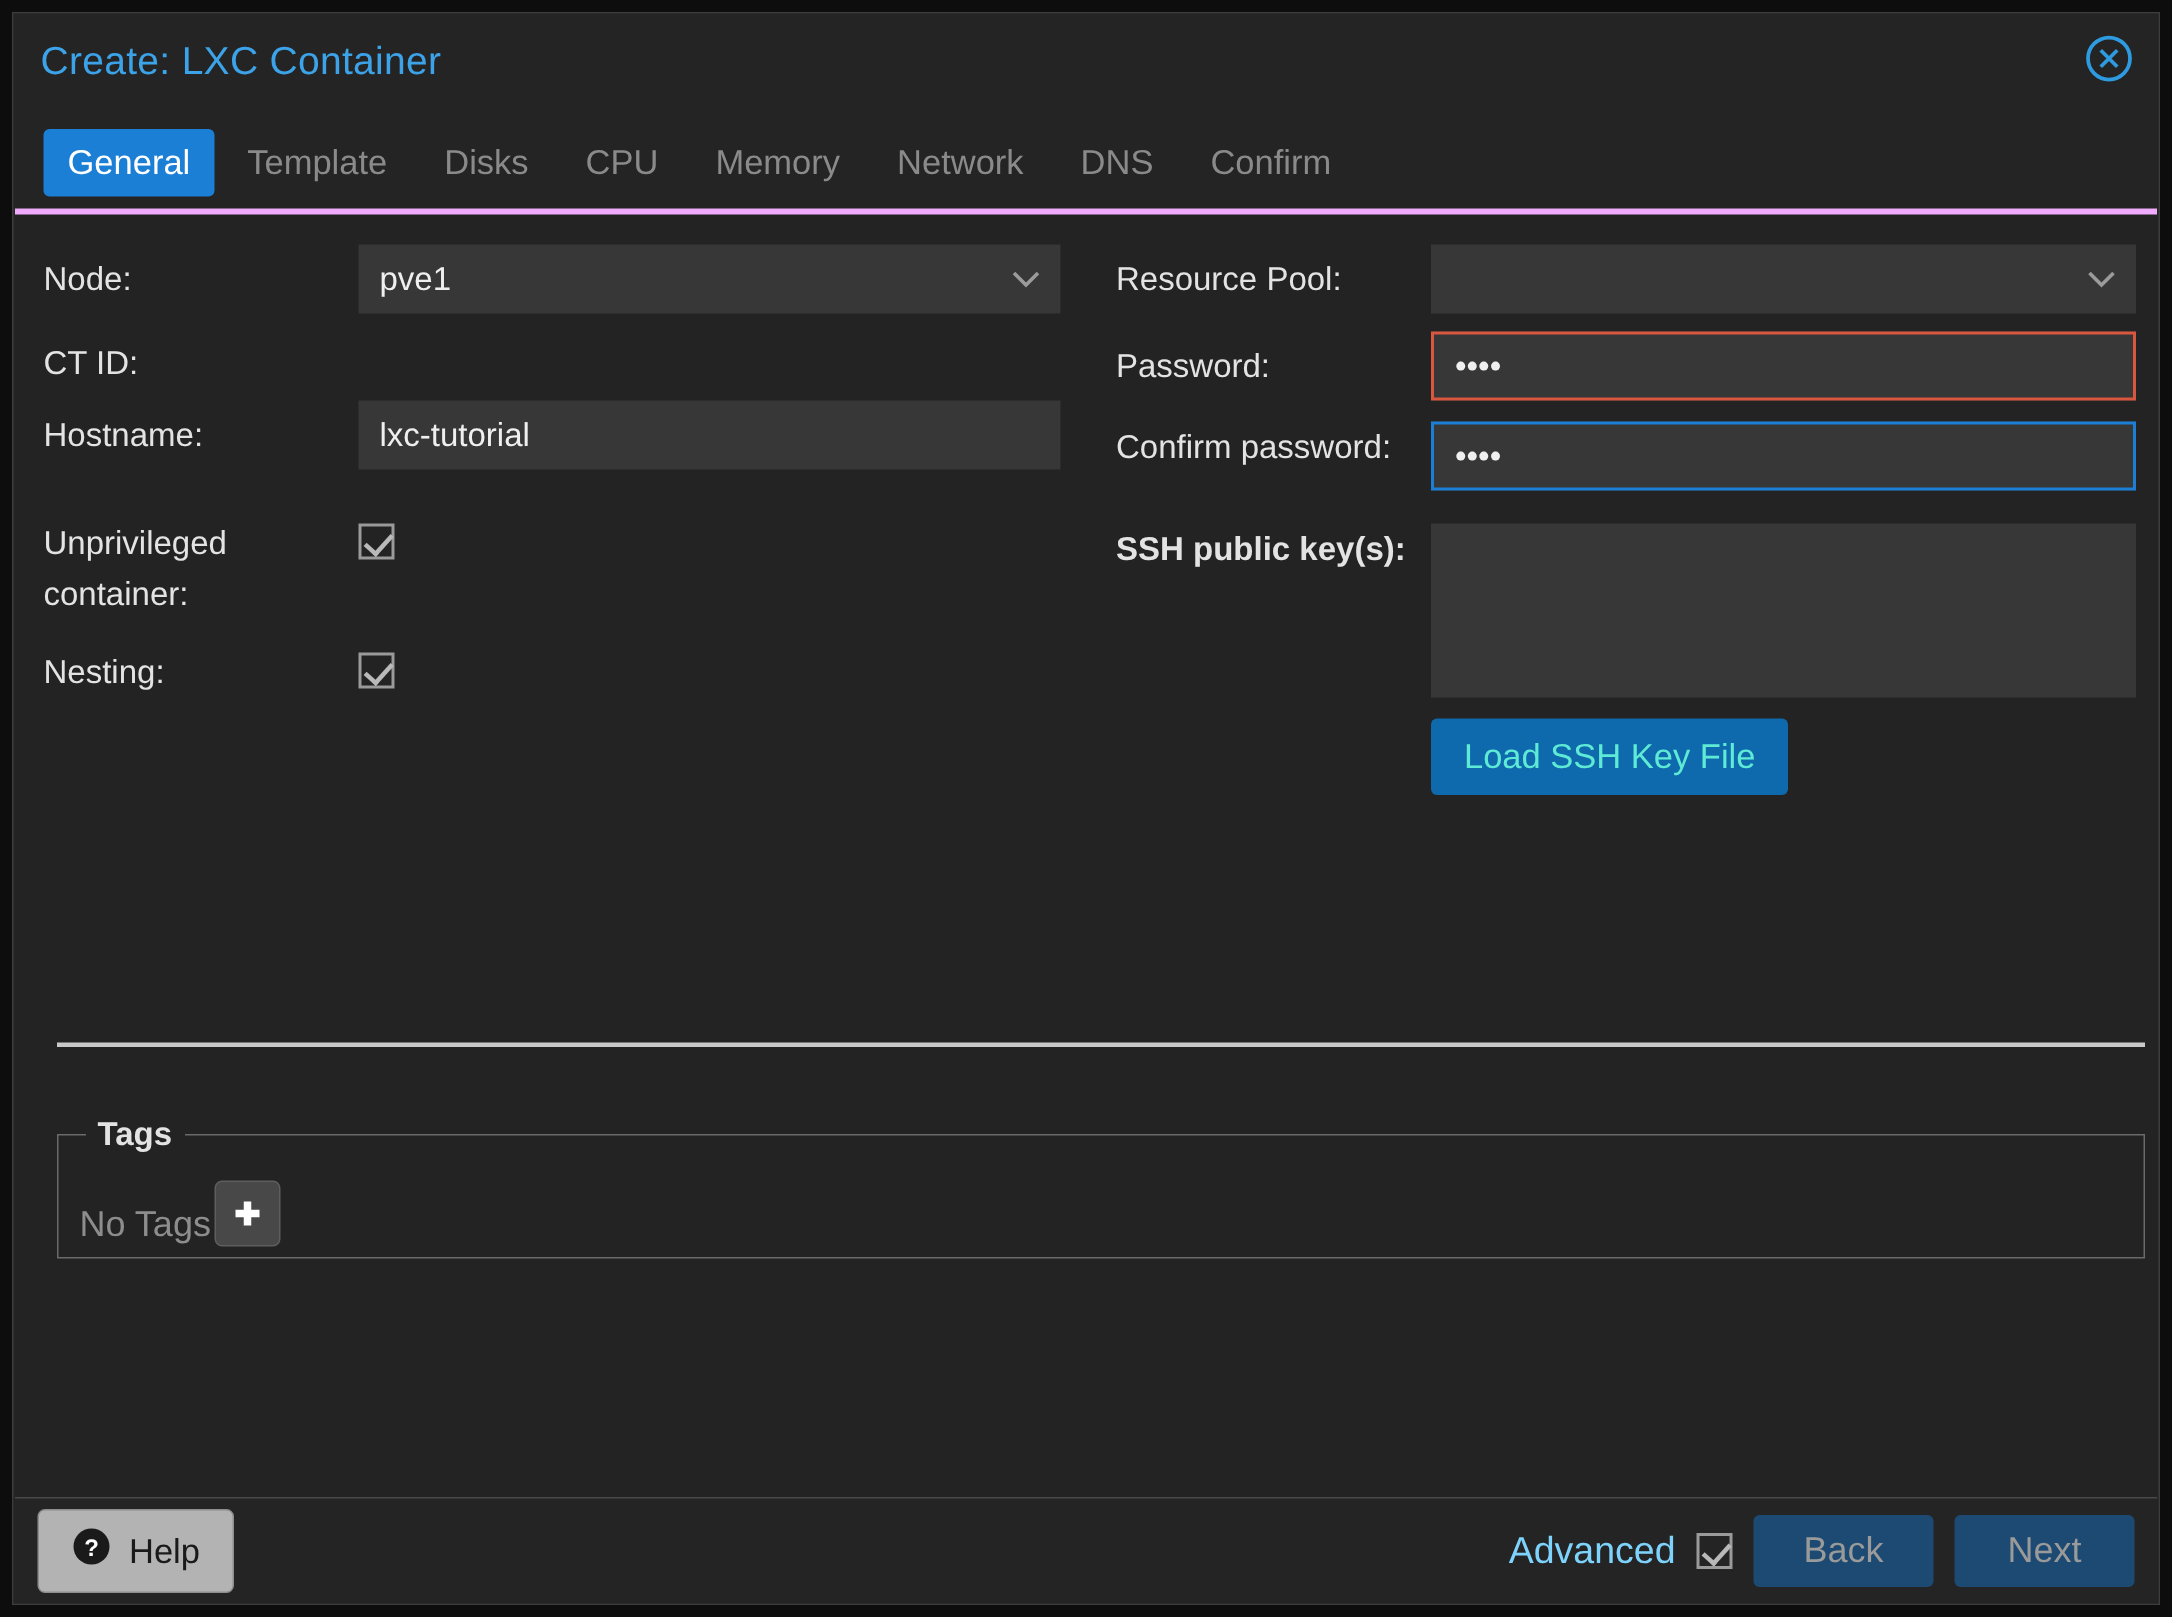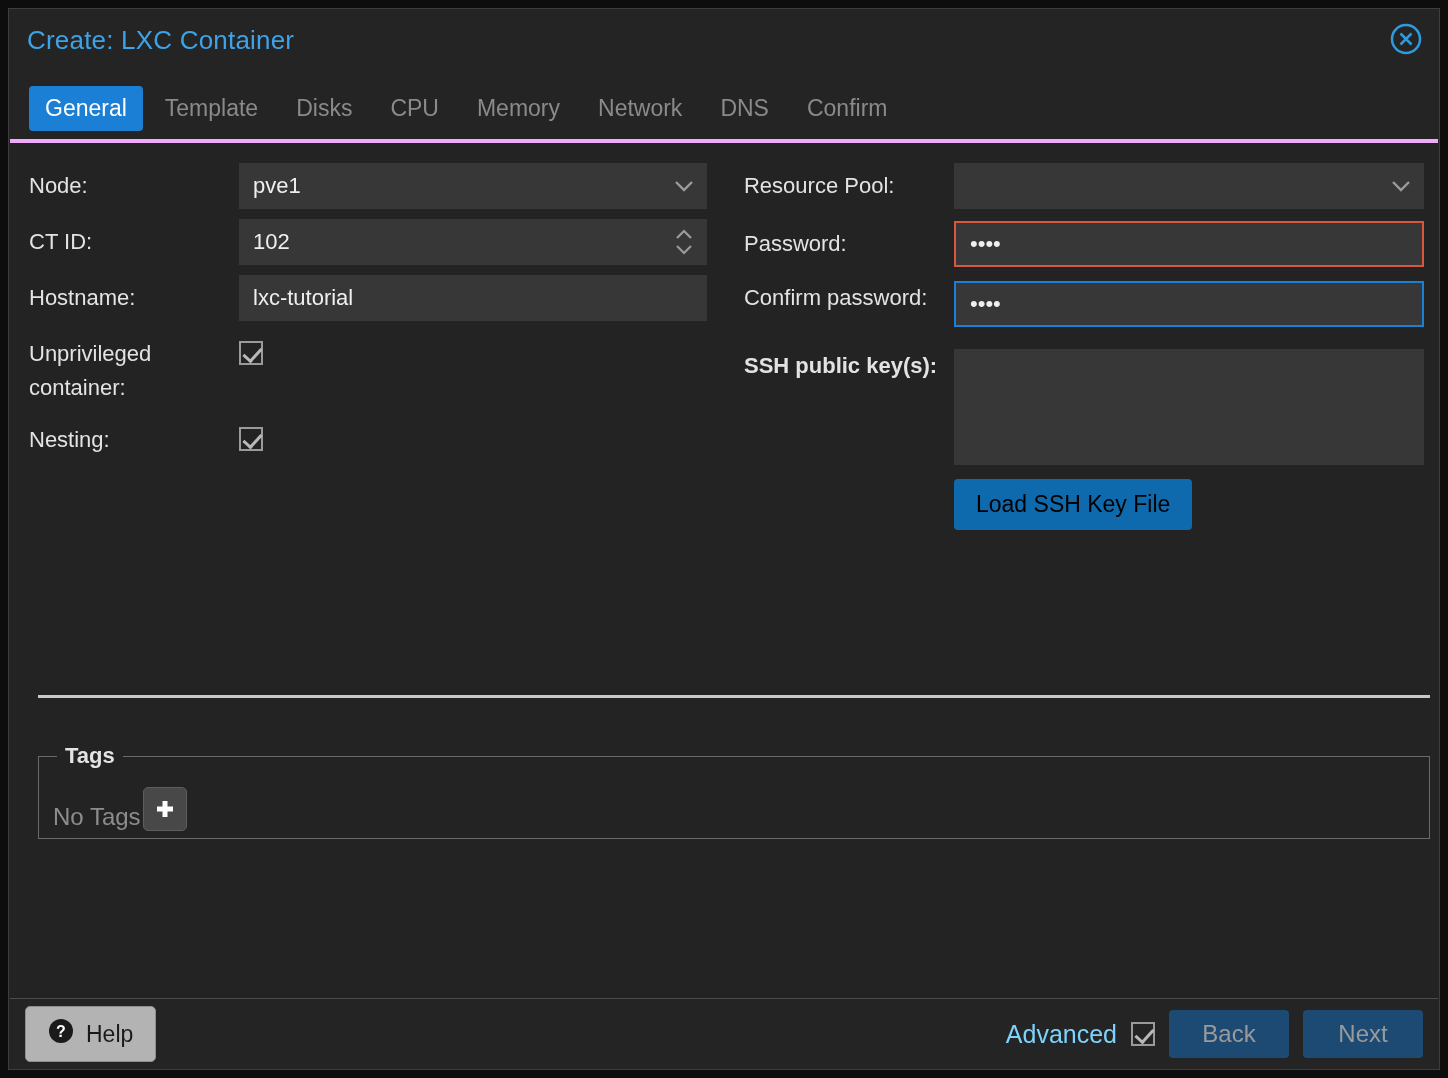--- a/index.html
+++ b/index.html
@@ -153,21 +153,21 @@
     position: absolute;
     left: 6px; top: 1px;
     width: 8px; height: 15px;
     border: solid #b9b9b9;
     border-width: 0 3px 3px 0;
     transform: rotate(42deg);
   }
 
   .btn-primary {
     background: #0f6aad;
-    color: #000000;
+    color: #5eead4;
     font-size: 23px;
     border: none;
     border-radius: 4px;
     padding: 12px 22px;
     cursor: pointer;
     font-family: "Liberation Sans", sans-serif;
   }
 
   .divider {
     position: absolute;
@@ -278,39 +278,30 @@
             <span class="adorn">
               <svg width="20" height="12" viewBox="0 0 20 12">
                   <path d="M2 2 L10 10 L18 2" fill="none" stroke="#9b9b9b" stroke-width="2.4"></path>
                 </svg>
             </span>
           </div>
         </div>
 
         <div class="row">
           <div class="lbl">CT ID:</div>
-          <div class="field w-left">
-            <span class="val">102</span>
-            <span class="adorn">
-              <svg width="20" height="30" viewBox="0 0 20 30">
-                <path d="M3 11 L10 4 L17 11" fill="none" stroke="#9b9b9b" stroke-width="2.2"></path>
-                <path d="M3 19 L10 26 L17 19" fill="none" stroke="#9b9b9b" stroke-width="2.2"></path>
-              </svg>
-            </span>
-          </div>
         </div>
 
         <div class="row">
           <div class="lbl">Hostname:</div>
           <div class="field w-left">
             <span class="val">lxc-tutorial</span>
           </div>
         </div>
 
-        <div class="chk-row" style="margin-top:14px;">
+        <div class="chk-row" style="margin-top:30px;">
           <div class="lbl" style="line-height:34px;">Unprivileged container:</div>
           <div class="chk checked"></div>
         </div>
 
         <div class="chk-row" style="margin-top:16px;">
           <div class="lbl" style="line-height:34px;">Nesting:</div>
           <div class="chk checked"></div>
         </div>
 
       </div>

